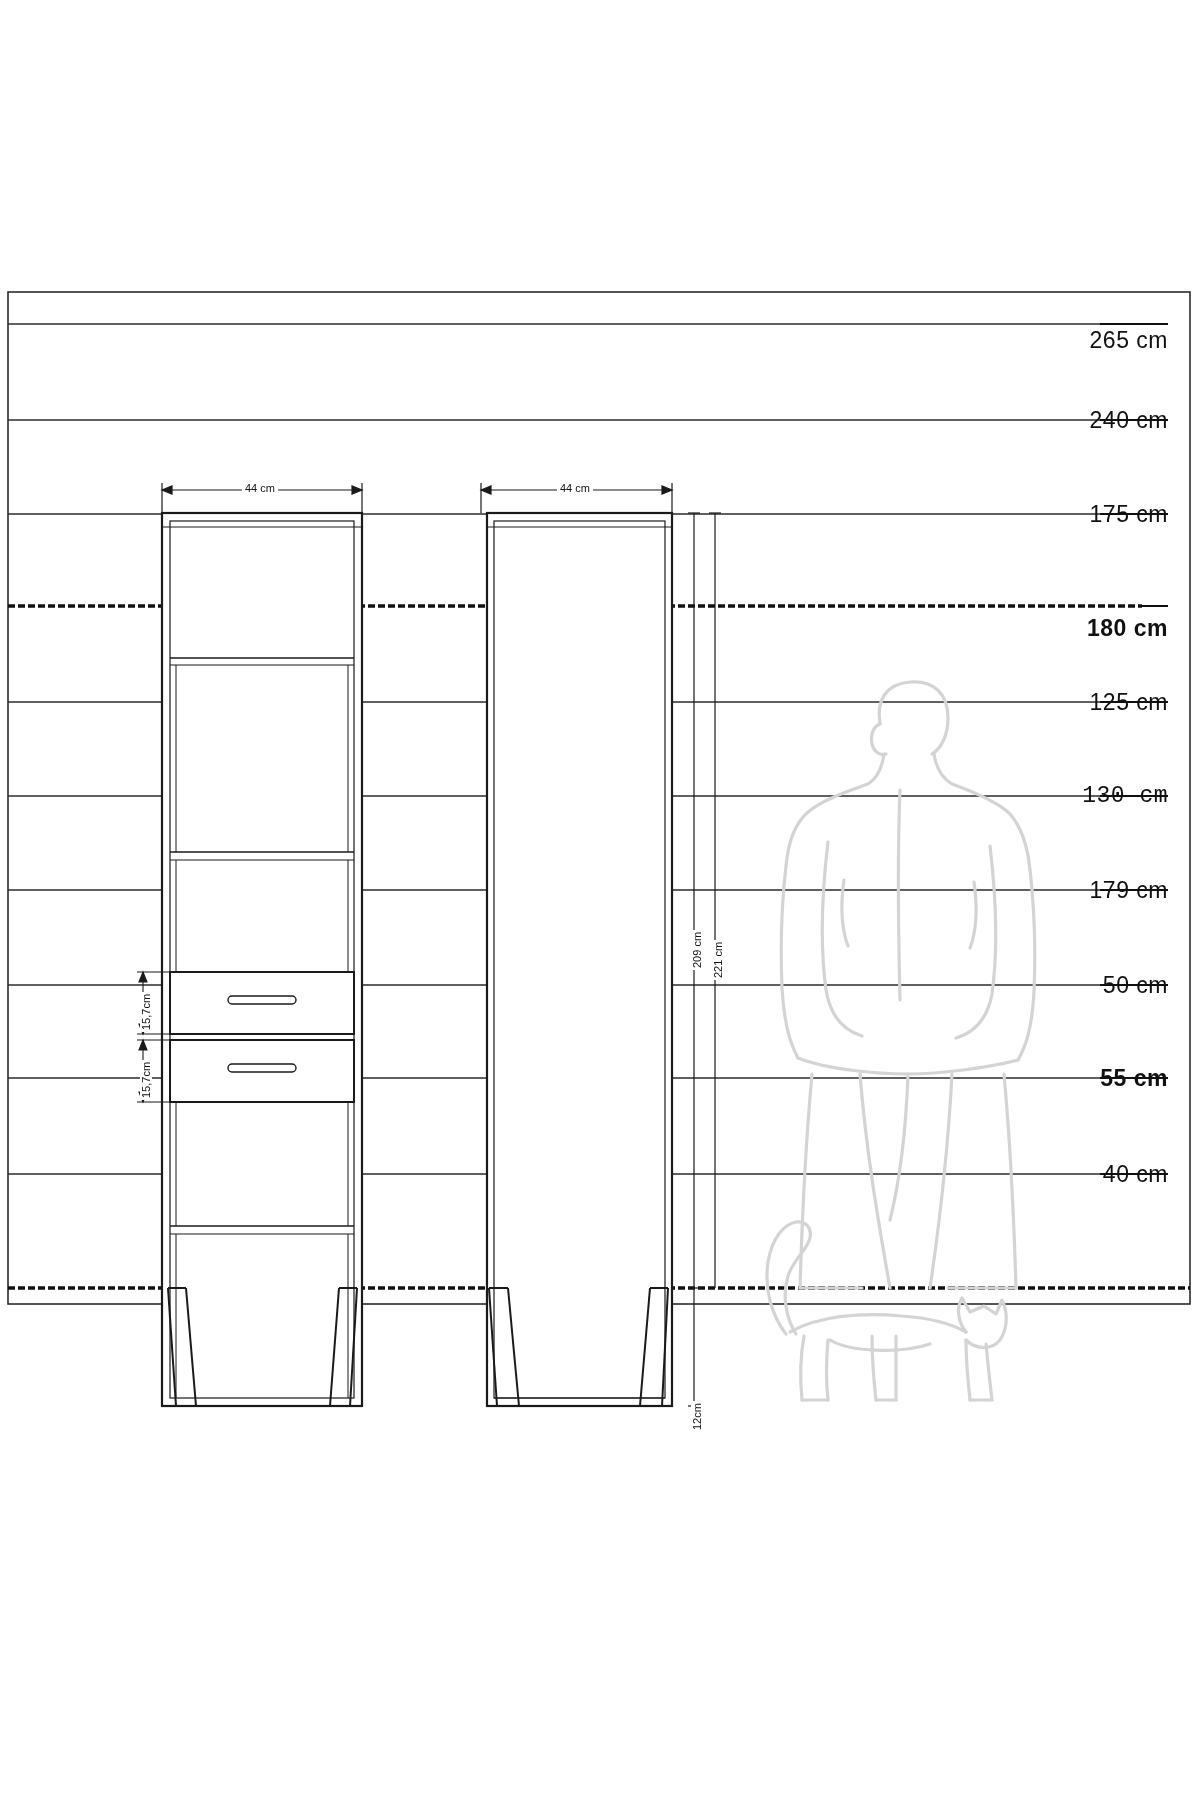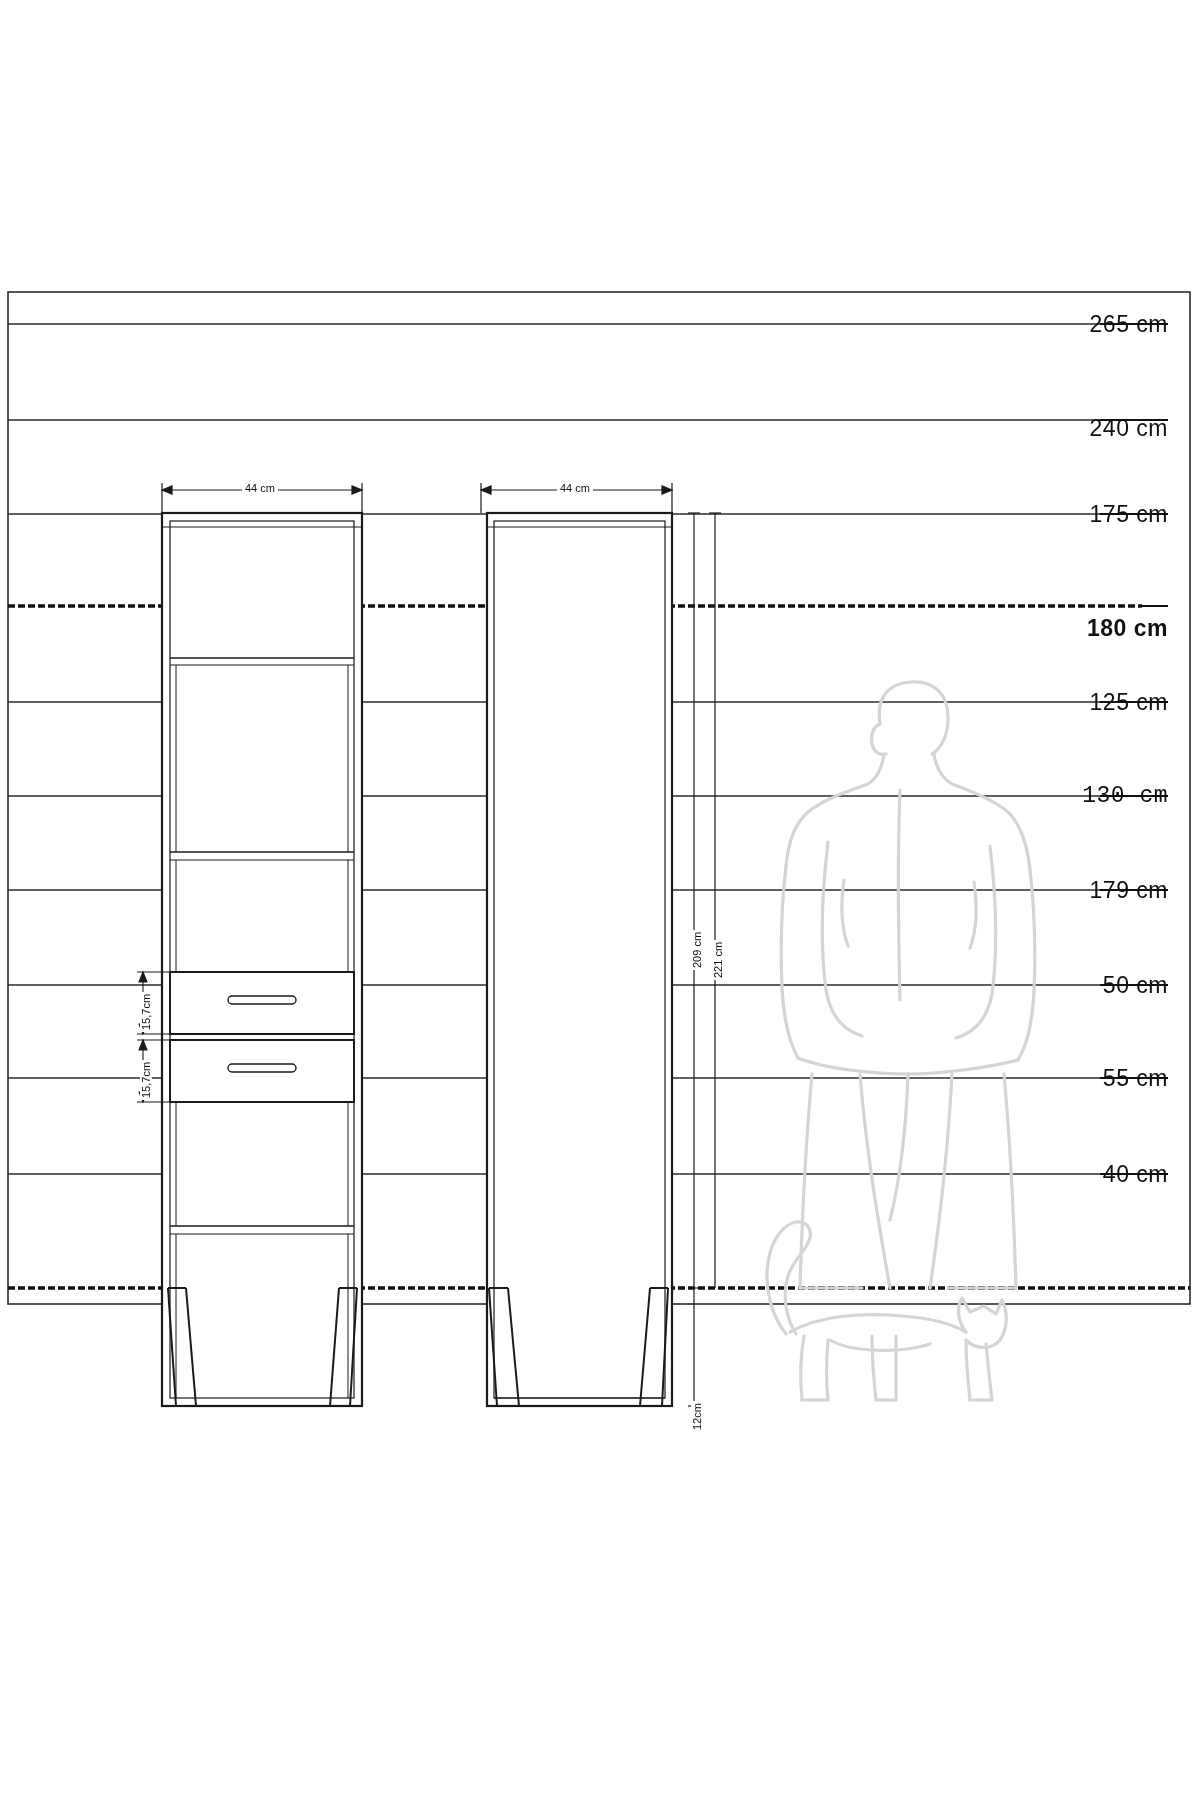--- a/index.html
+++ b/index.html
@@ -238,29 +238,29 @@
       <path d="M 802 1400 L 828 1400"></path>
       <path d="M 872 1336 C 872 1360 874 1382 876 1400"></path>
       <path d="M 896 1336 C 896 1360 896 1382 896 1400"></path>
       <path d="M 876 1400 L 896 1400"></path>
 
       <path d="M 830 1340 C 850 1352 900 1354 930 1344"></path>
     </g>
 
   </svg>
 
-  <div class="scale-label" style="left:1058px; top:311px; width:110px;">265 cm</div>
-  <div class="scale-label" style="left:1058px; top:407px; width:110px;margin-top:8px;">240 cm</div>
+  <div class="scale-label" style="left:1058px; top:327px; width:110px;">265 cm</div>
+  <div class="scale-label" style="left:1058px; top:407px; width:110px;">240 cm</div>
   <div class="scale-label" style="left:1058px; top:501px; width:110px;">175 cm</div>
   <div class="scale-label" style="left:1058px; top:615px; width:110px; font-weight:bold;">180 cm</div>
   <div class="scale-label" style="left:1058px; top:689px; width:110px;">125 cm</div>
   <div class="scale-label" style="left:1058px; top:783px; width:110px;font-family:Liberation Mono, monospace;">130 cm</div>
   <div class="scale-label" style="left:1058px; top:877px; width:110px;">179 cm</div>
   <div class="scale-label" style="left:1058px; top:972px; width:110px;">50 cm</div>
-  <div class="scale-label" style="left:1058px; top:1065px; width:110px;">55 cm</div>
+  <div class="scale-label" style="left:1058px; top:1065px; width:110px;font-weight:bold;">55 cm</div>
   <div class="scale-label" style="left:1058px; top:1161px; width:110px;">40 cm</div>
 
   <div class="dim-label" style="left:242px; top:482px; background:#fff; padding:0 3px;">44 cm</div>
   <div class="dim-label" style="left:557px; top:482px; background:#fff; padding:0 3px;">44 cm</div>
 
   <div class="dim-label vert" style="left:140px; top:1032px; background:#fff; padding:0 2px;">15,7cm</div>
   <div class="dim-label vert" style="left:140px; top:1100px; background:#fff; padding:0 2px;">15,7cm</div>
 
   <div class="dim-label vert" style="left:691px; top:970px; background:#fff; padding:0 2px;">209 cm</div>
   <div class="dim-label vert" style="left:712px; top:980px; background:#fff; padding:0 2px;">221 cm</div>

